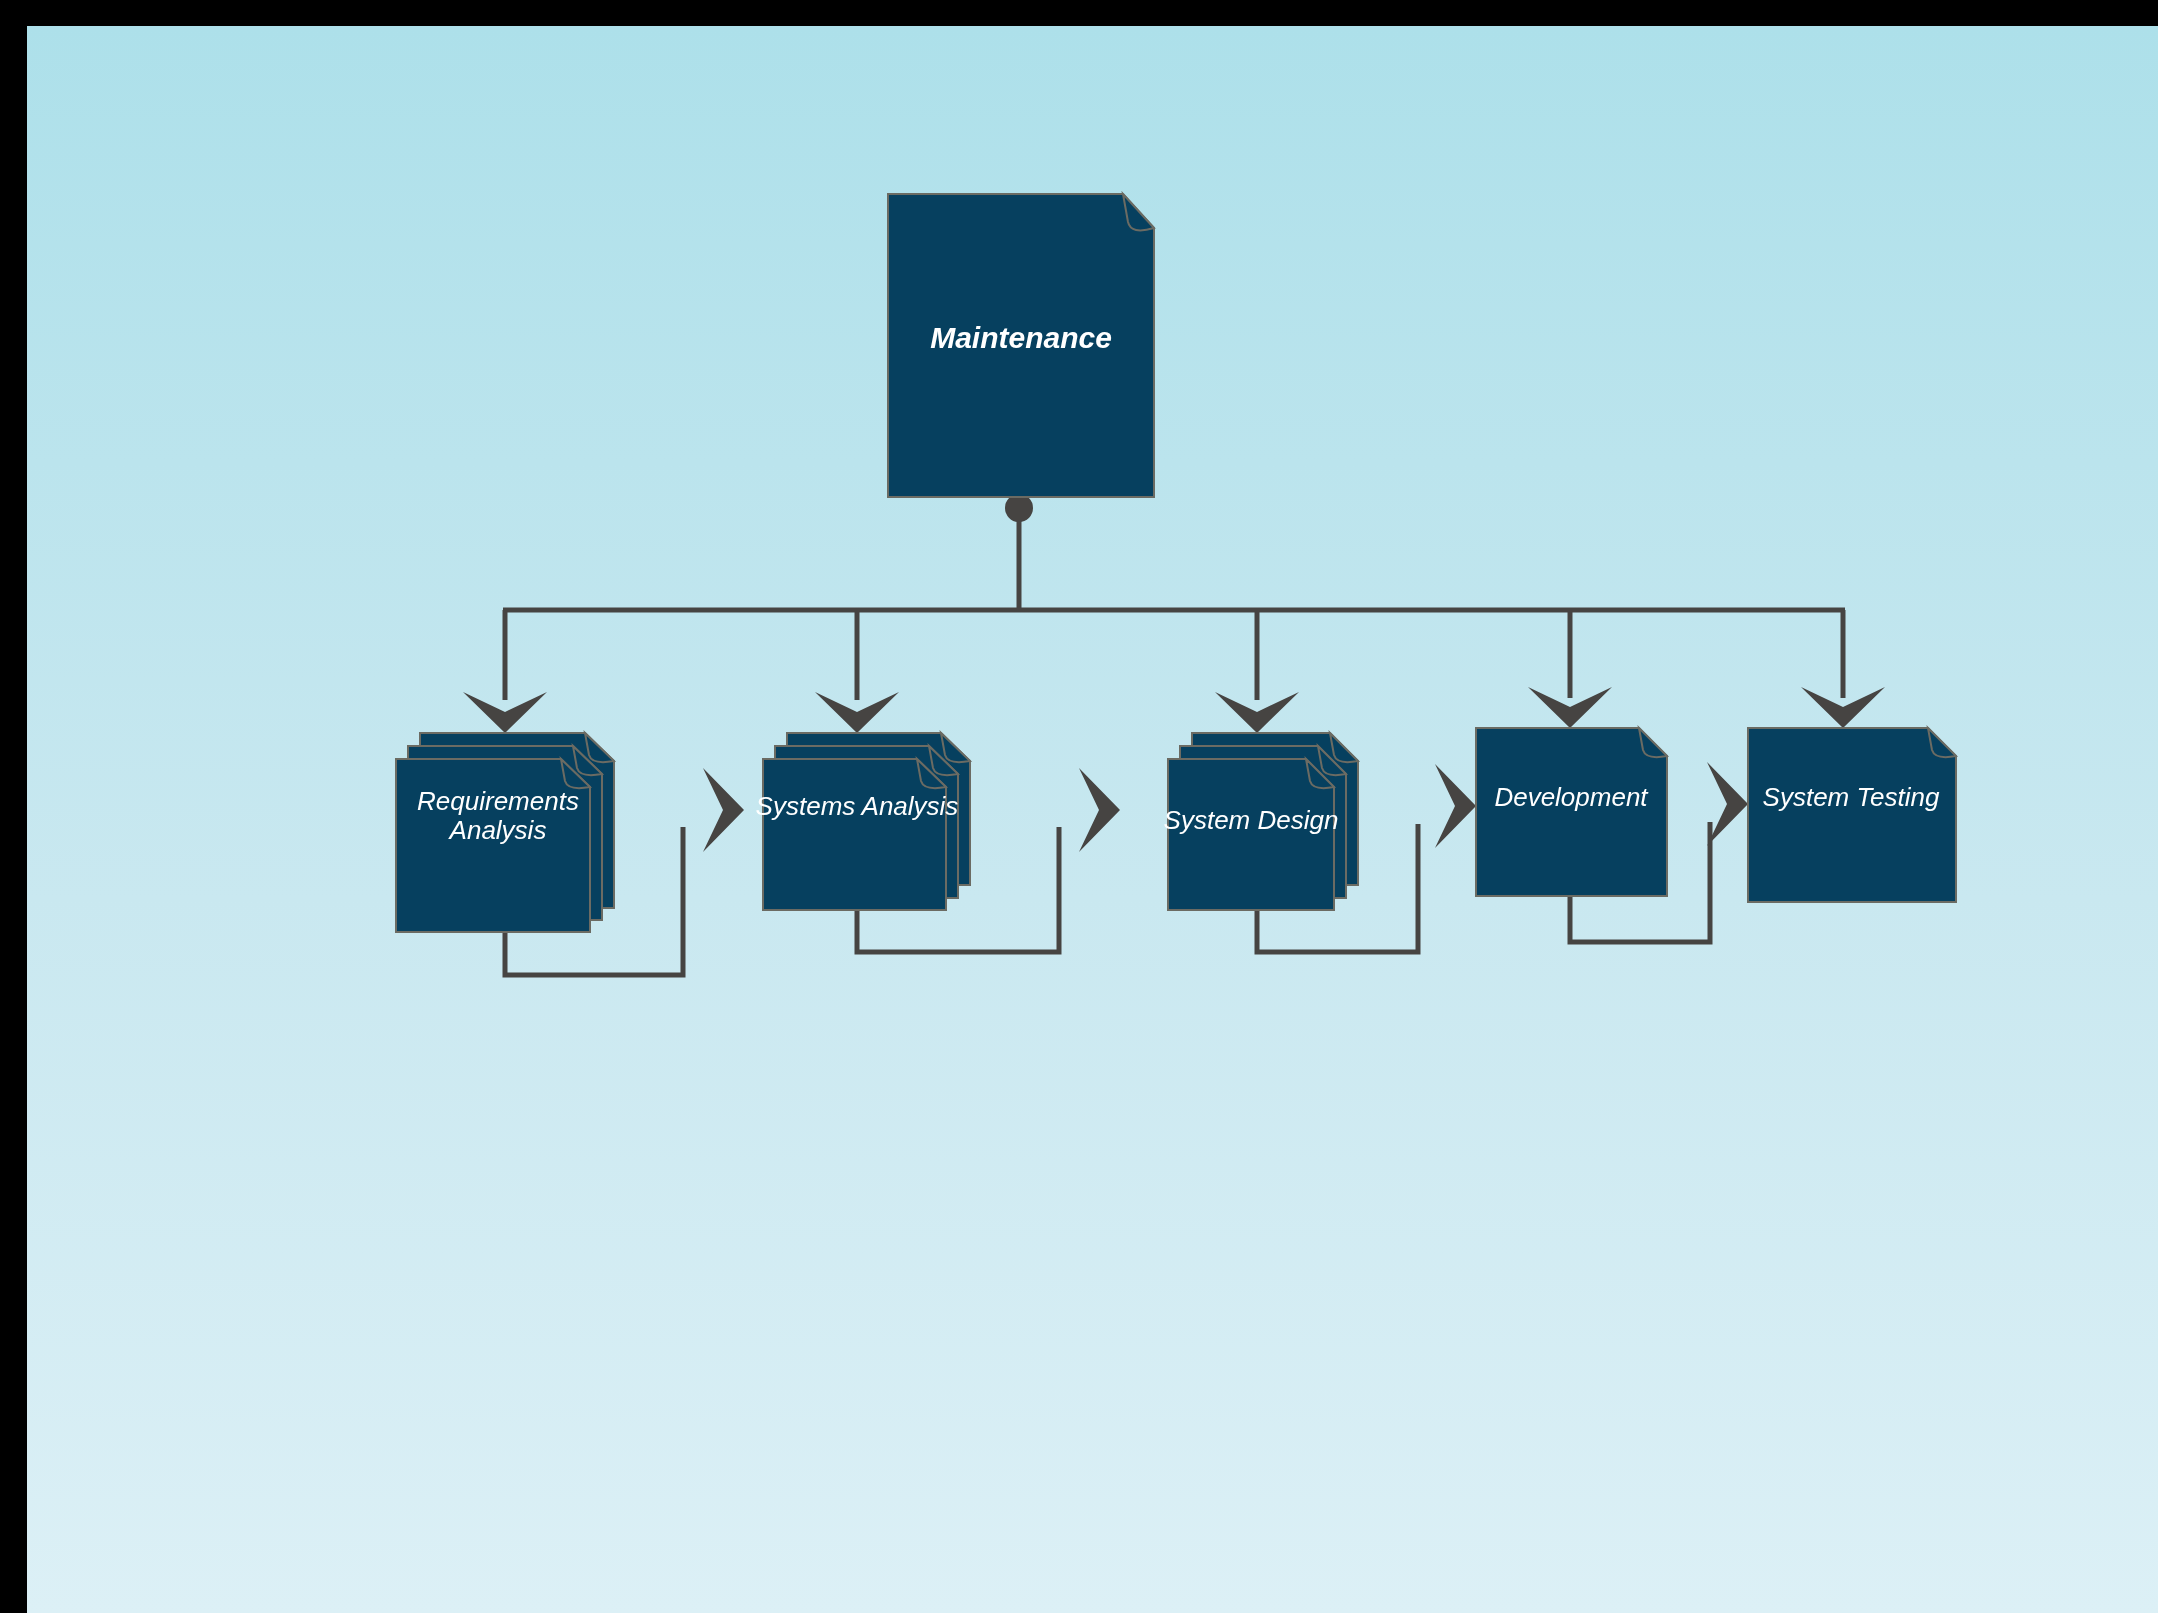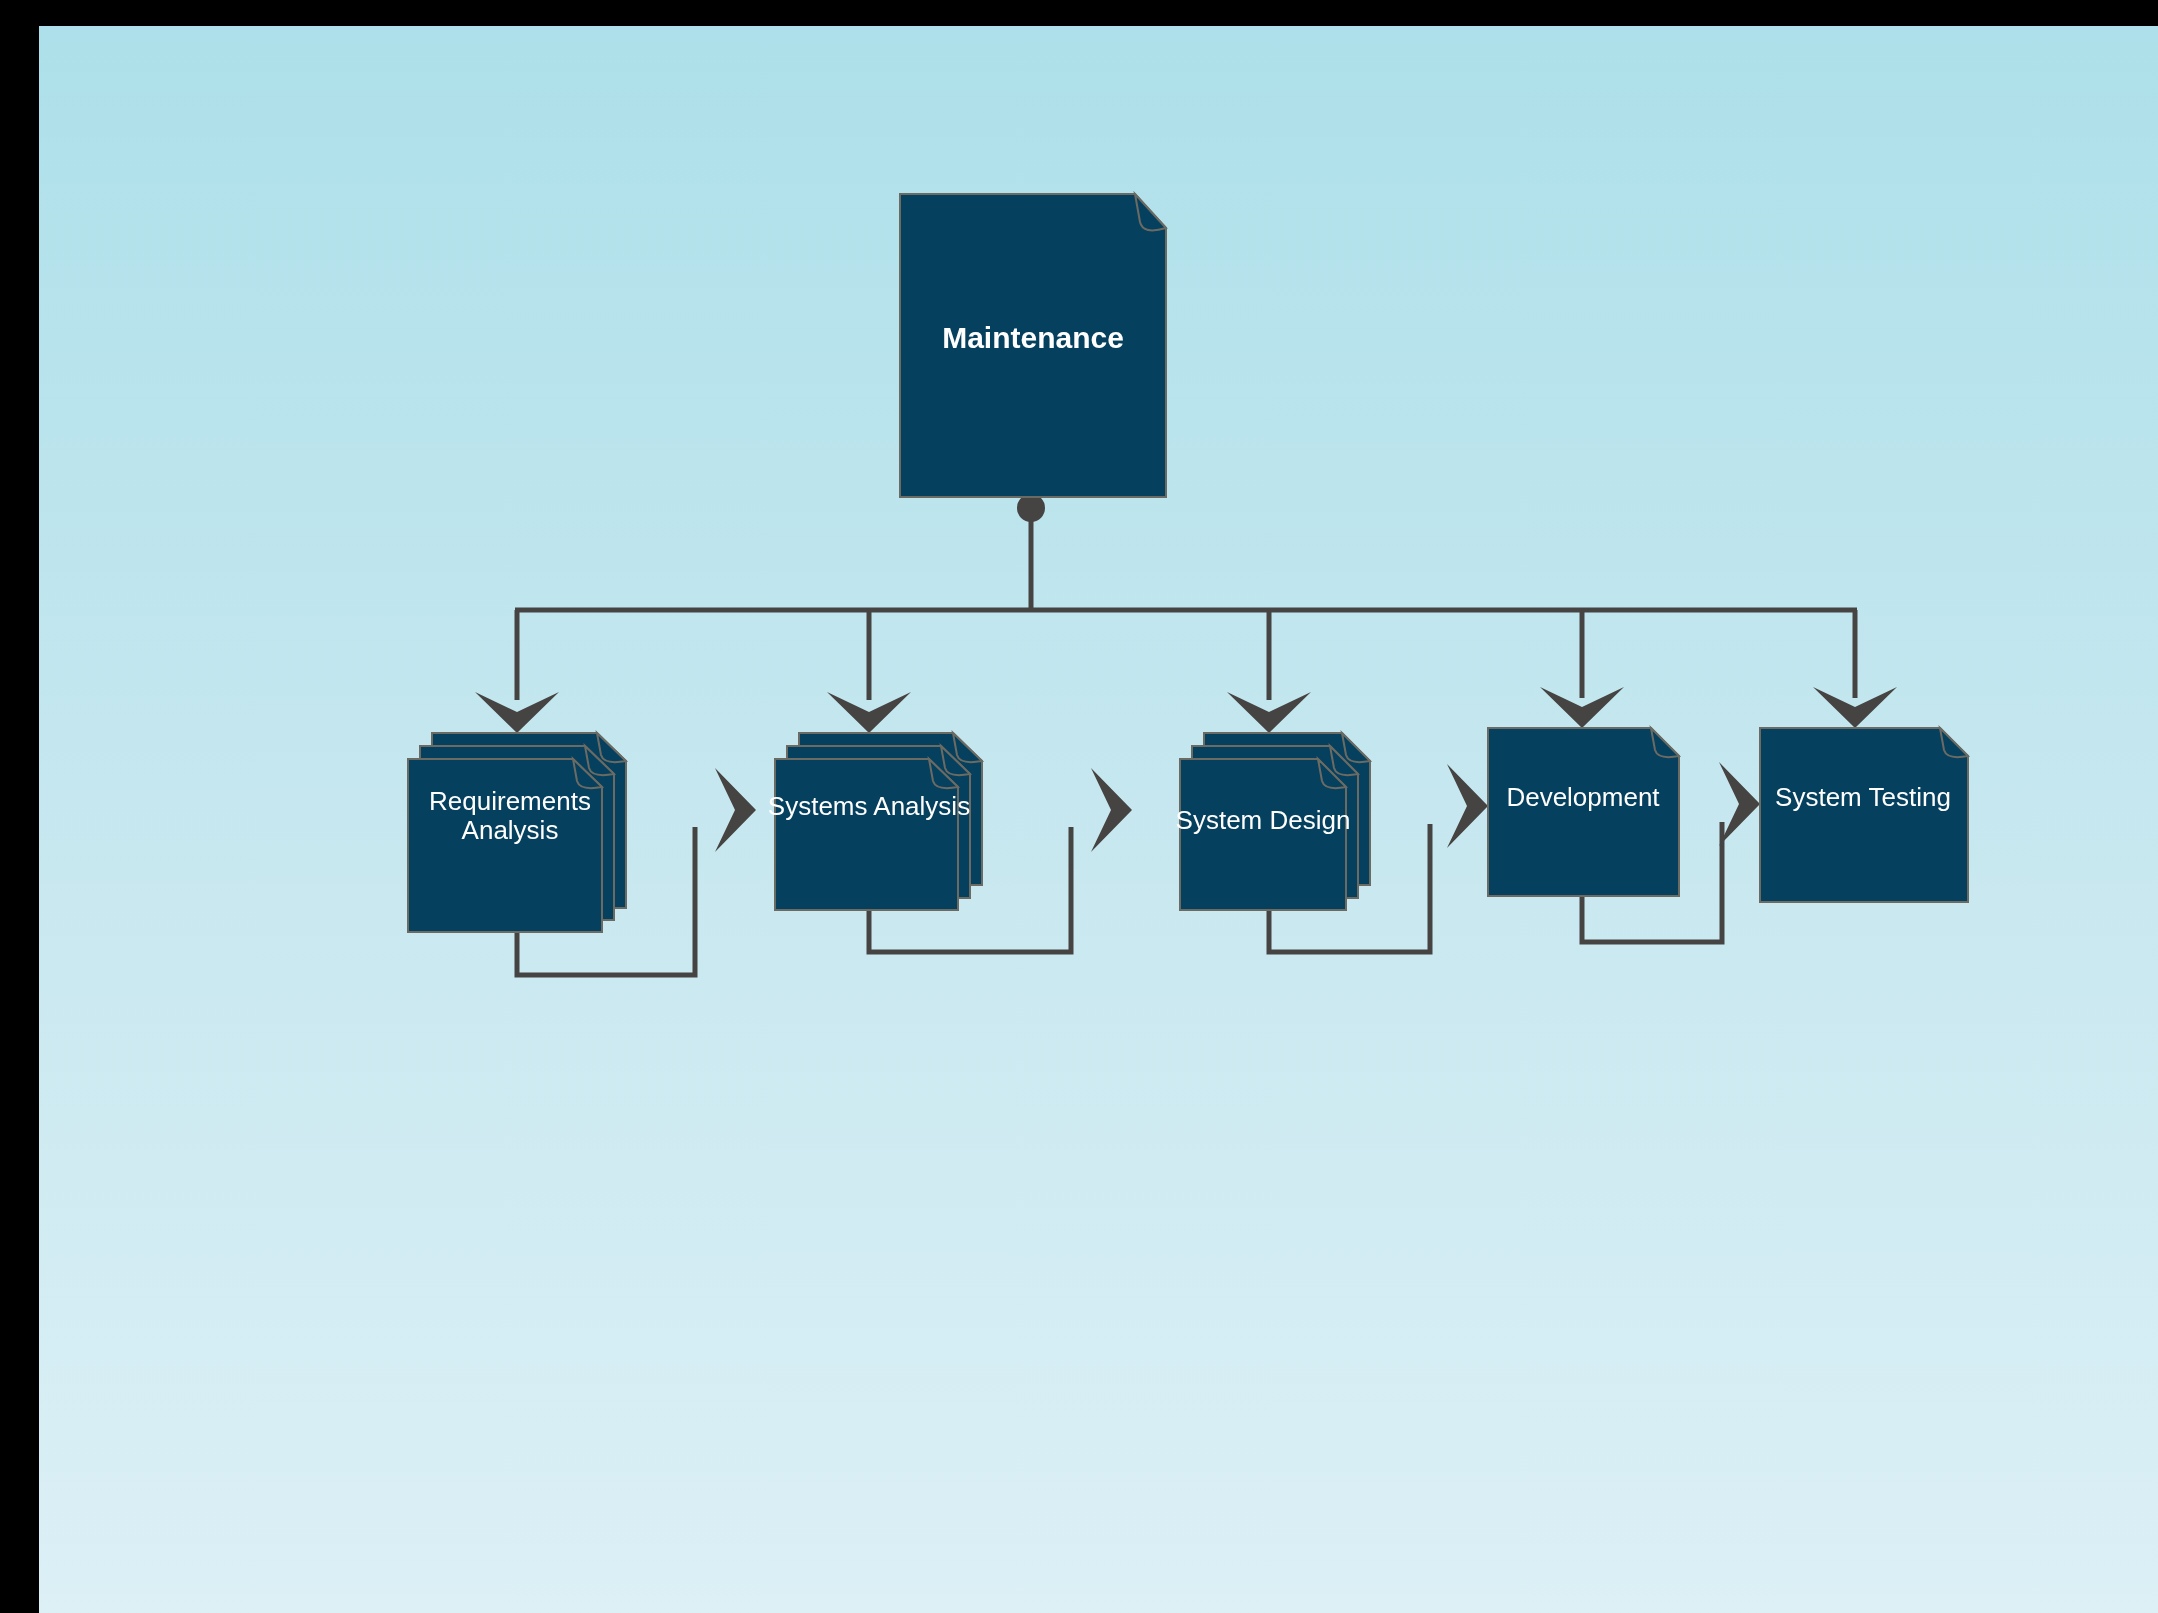--- a/index.html
+++ b/index.html
@@ -8,24 +8,25 @@
     background: #000000;
   }
   body {
     width: 2158px;
     height: 1613px;
     overflow: hidden;
     font-family: "Liberation Sans", sans-serif;
   }
   #canvas {
     position: absolute;
-    left: 12px;
+    left: 0;
     top: 0;
     width: 1900px;
     height: 1613px;
+    font-style: italic;
   }
   #canvas svg {
     display: block;
   }
   .node-label {
     fill: #ffffff;
     font-family: "Liberation Sans", sans-serif;
     text-anchor: middle;
     dominant-baseline: middle;
   }

